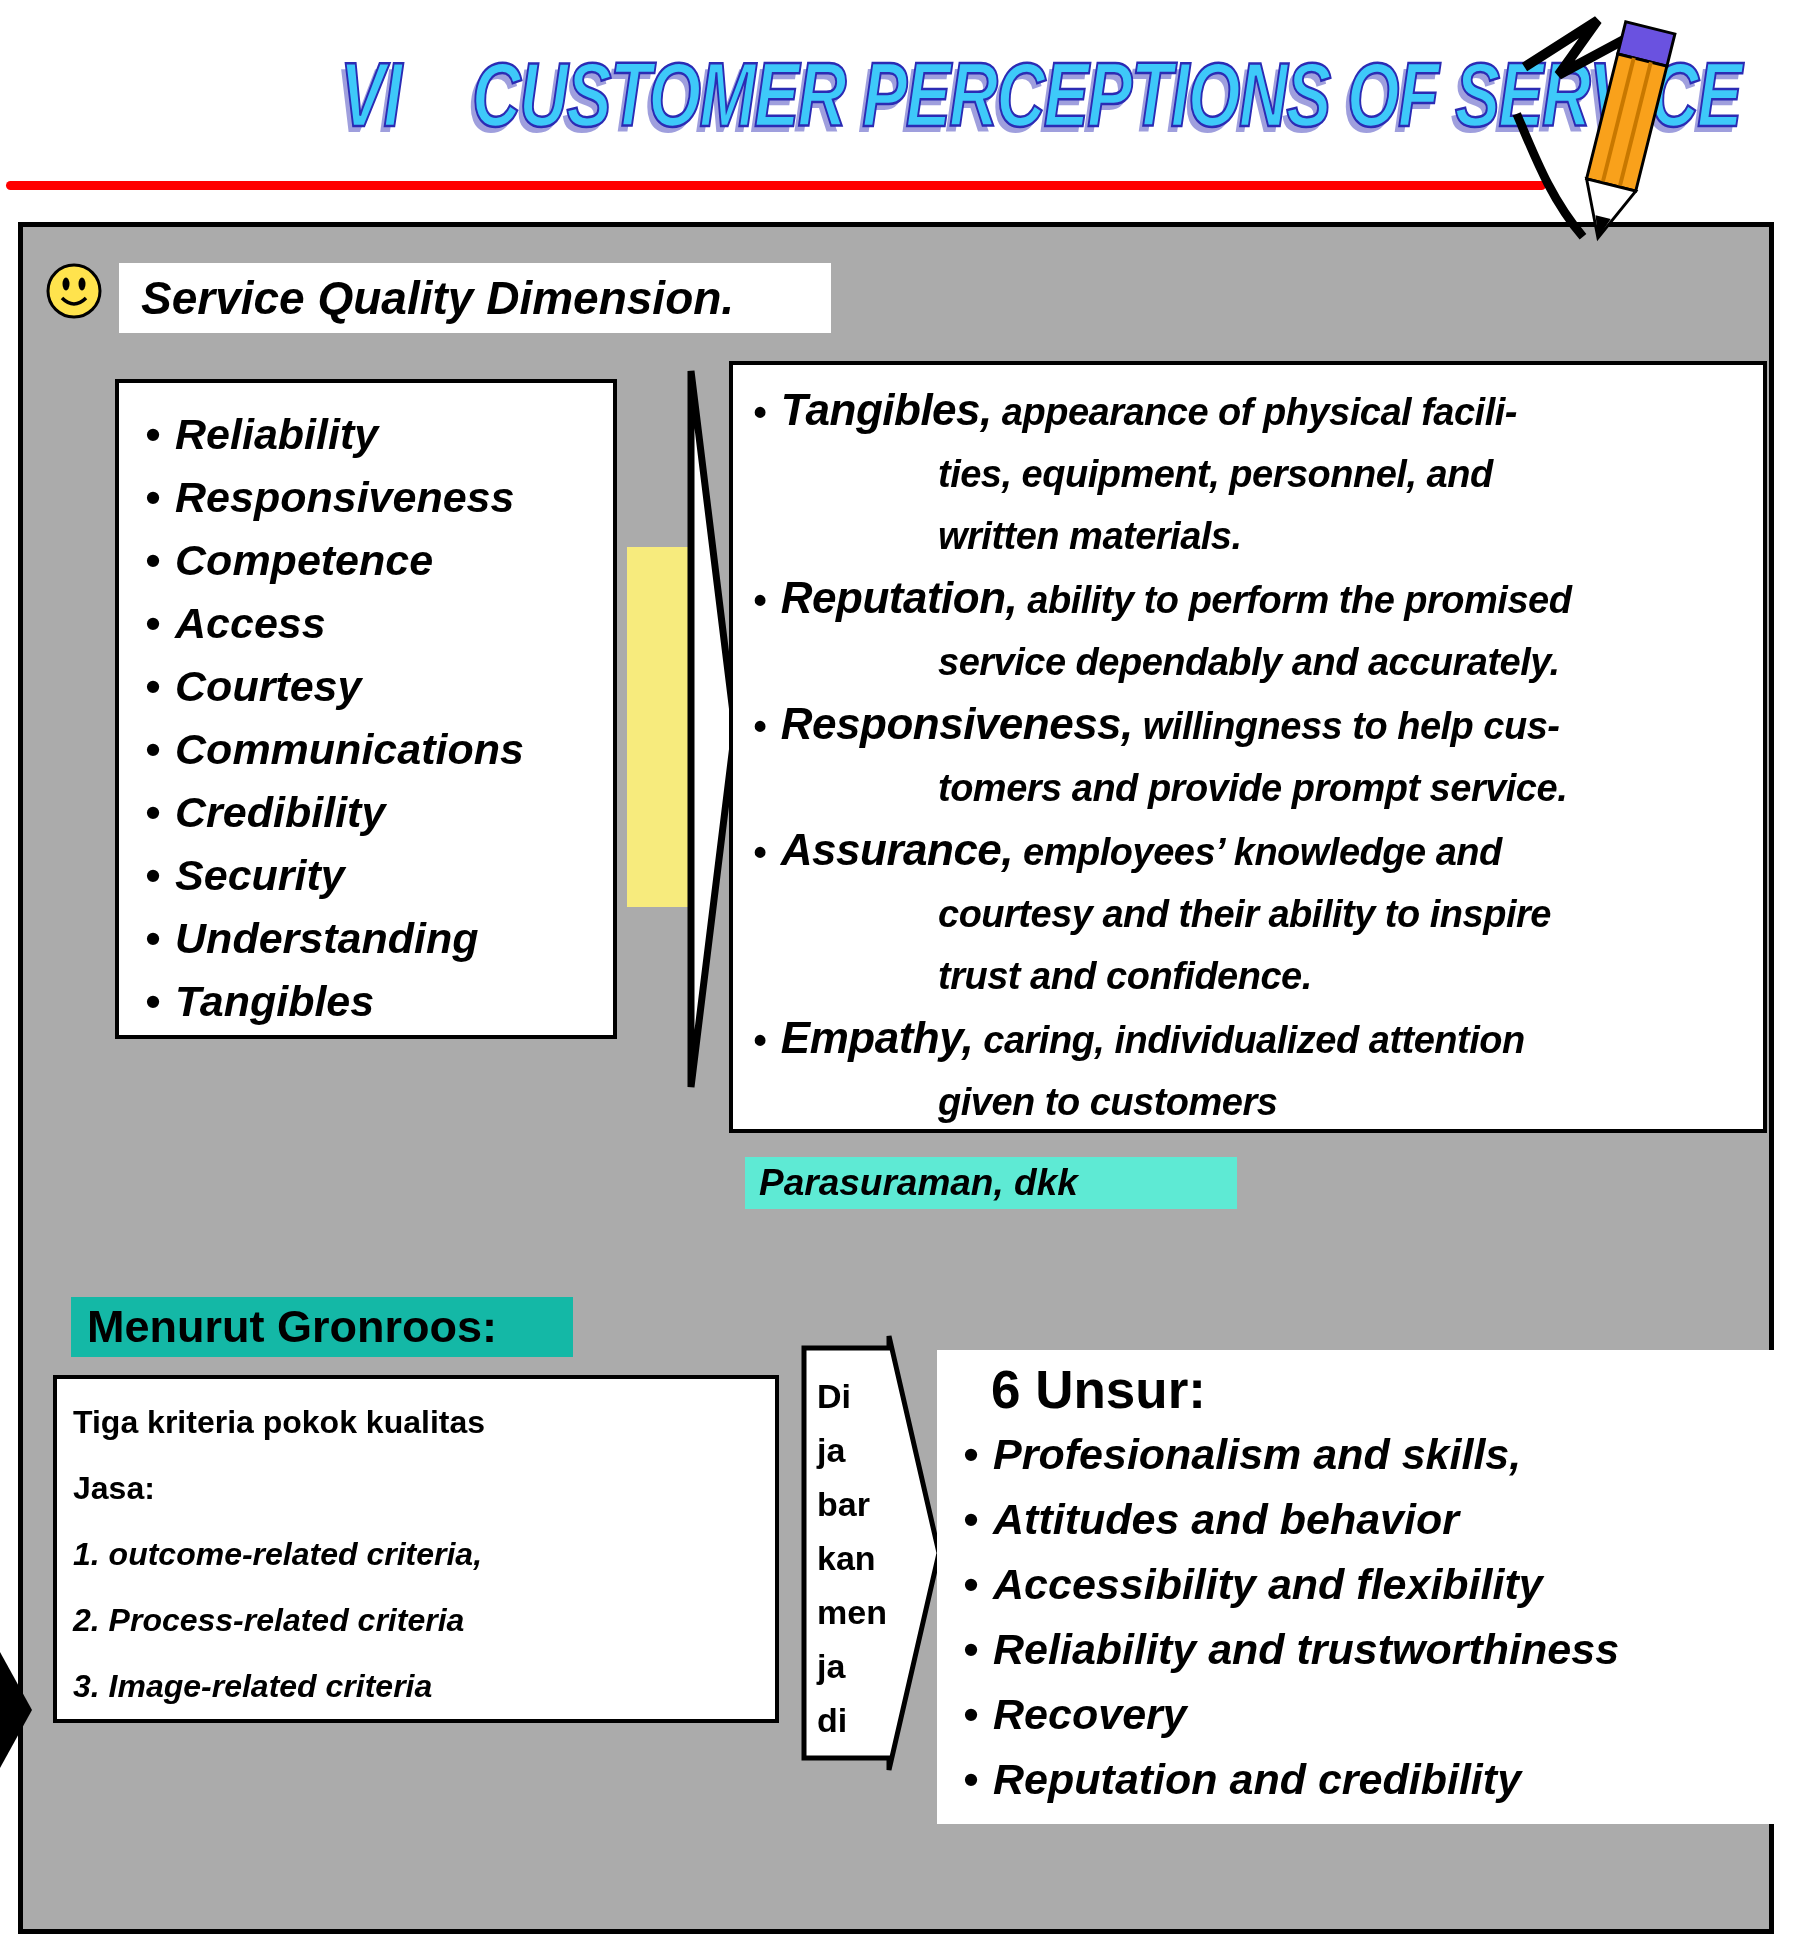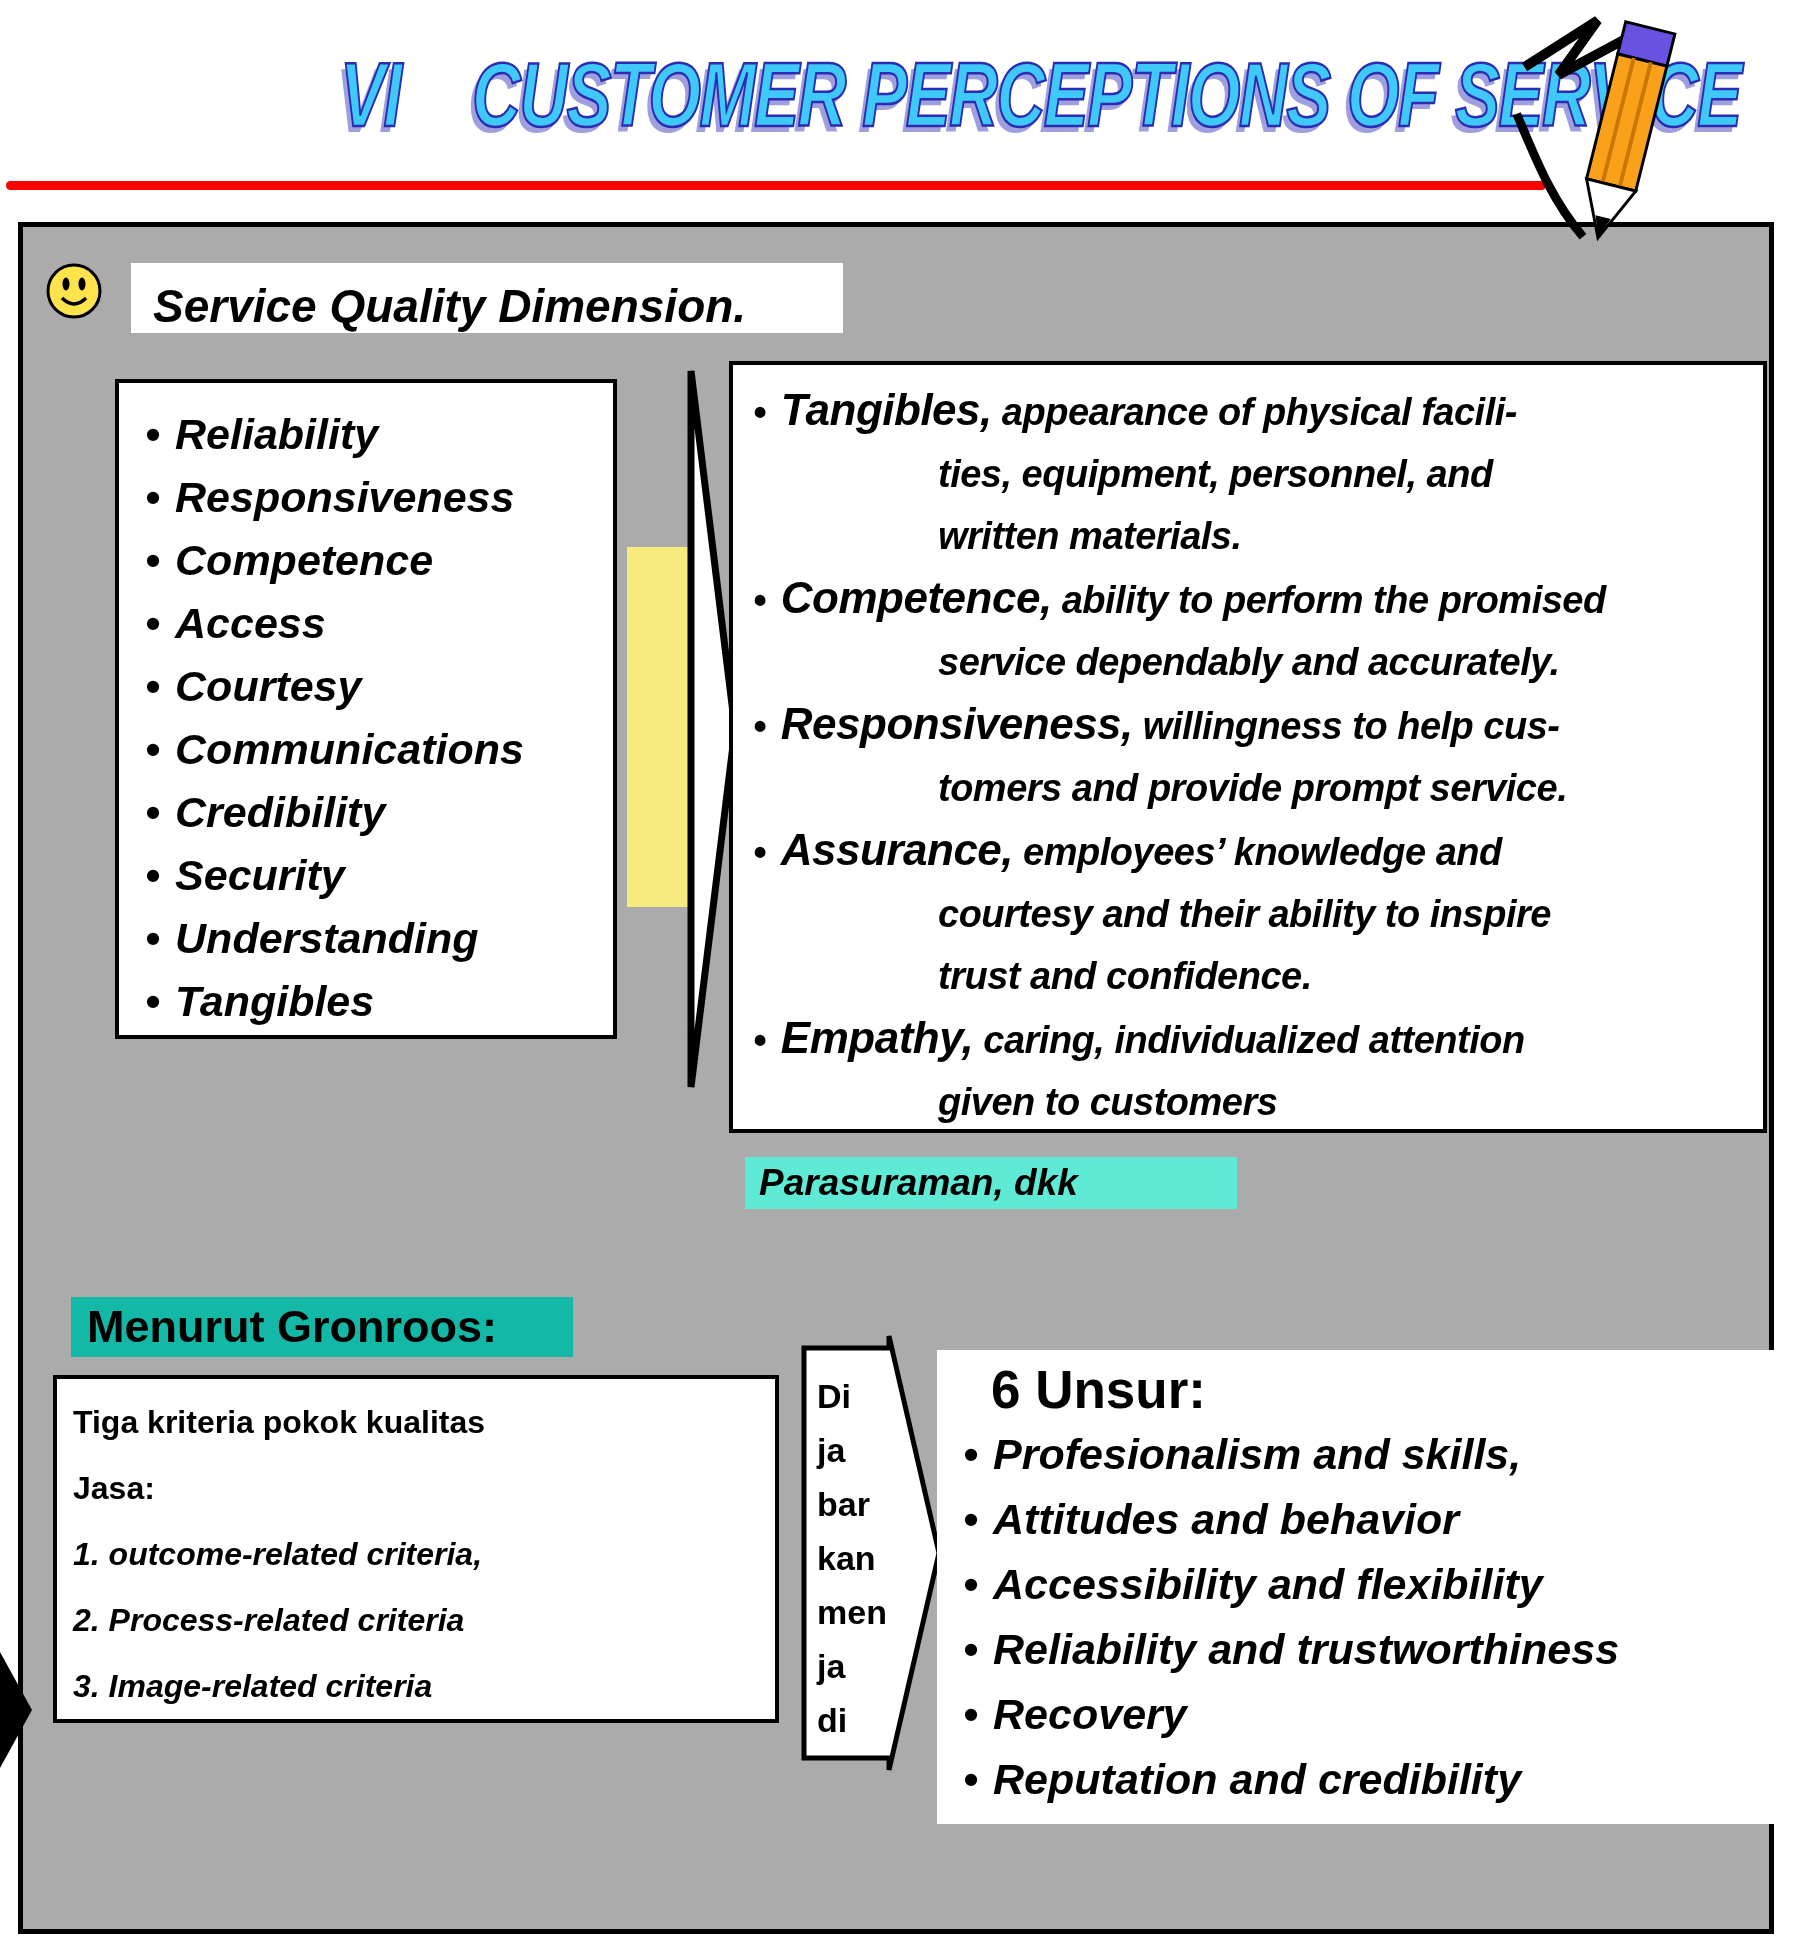--- a/index.html
+++ b/index.html
@@ -18,22 +18,22 @@
               background:#FF0000; border-radius:5px; }
 
   .pencil { position:absolute; left:1505px; top:6px; width:195px; height:245px; z-index:6; }
 
   
   .panel { position:absolute; left:18px; top:222px; width:1756px; height:1712px;
            background:#ABABAB; border:5px solid #000; }
 
   .smiley { position:absolute; left:22px; top:34px; width:58px; height:60px; }
 
-  .sqd-box { position:absolute; left:108px; top:36px; width:712px; height:70px; background:#fff;
-             display:flex; align-items:flex-end; padding-left:22px; }
+  .sqd-box { position:absolute; left:96px; top:36px; width:712px; height:70px; background:#fff;
+             display:flex; align-items:center; padding-left:22px; }
   .sqd-text { font-size:46px; font-weight:bold; font-style:italic; }
 
   .dims-box { position:absolute; left:92px; top:152px; width:502px; height:660px;
               background:#fff; border:4px solid #000; padding:20px 0 9px 26px; }
   .dim-row { font-size:43px; font-weight:bold; font-style:italic; line-height:63px; white-space:nowrap; }
   .bullet { margin-right:15px; }
 
   .arrow1 { position:absolute; left:604px; top:140px; width:112px; height:724px; }
 
   .defs-box { position:absolute; left:706px; top:134px; width:1038px; height:772px;
@@ -127,21 +127,21 @@
         <rect x="0" y="180" width="70" height="360" fill="#F7EB7D"></rect>
         <polygon points="64,4 108,362 64,720" fill="#fff" stroke="#000" stroke-width="7"></polygon>
       </svg>
     </div>
 
     <div class="defs-box">
       <div class="def-line"><span class="bullet">•</span><span class="term">Tangibles,</span><span> appearance of physical facili-</span></div>
       <div class="def-line cont">ties, equipment, personnel, and</div>
       <div class="def-line cont">written materials.</div>
 
-      <div class="def-line"><span class="bullet">•</span><span class="term">Competence,</span><span> ability to perform the promised</span></div>
+      <div class="def-line"><span class="bullet">•</span><span class="term">Reputation,</span><span> ability to perform the promised</span></div>
       <div class="def-line cont">service dependably and accurately.</div>
 
       <div class="def-line"><span class="bullet">•</span><span class="term">Responsiveness,</span><span> willingness to help cus-</span></div>
       <div class="def-line cont">tomers and provide prompt service.</div>
 
       <div class="def-line"><span class="bullet">•</span><span class="term">Assurance,</span><span> employees’ knowledge and</span></div>
       <div class="def-line cont">courtesy and their ability to inspire</div>
       <div class="def-line cont">trust and confidence.</div>
 
       <div class="def-line"><span class="bullet">•</span><span class="term">Empathy,</span><span> caring, individualized attention</span></div>

